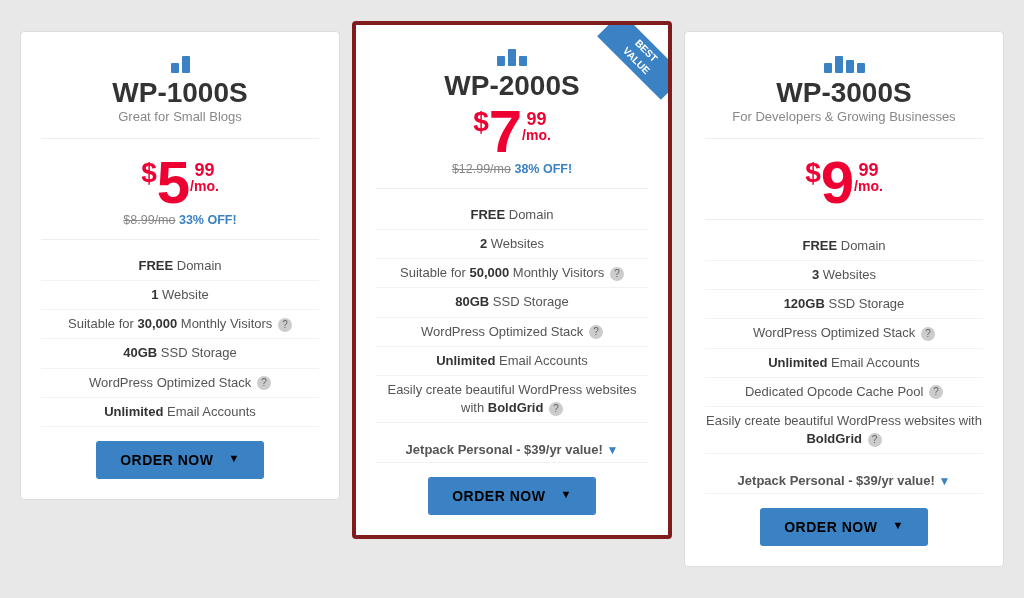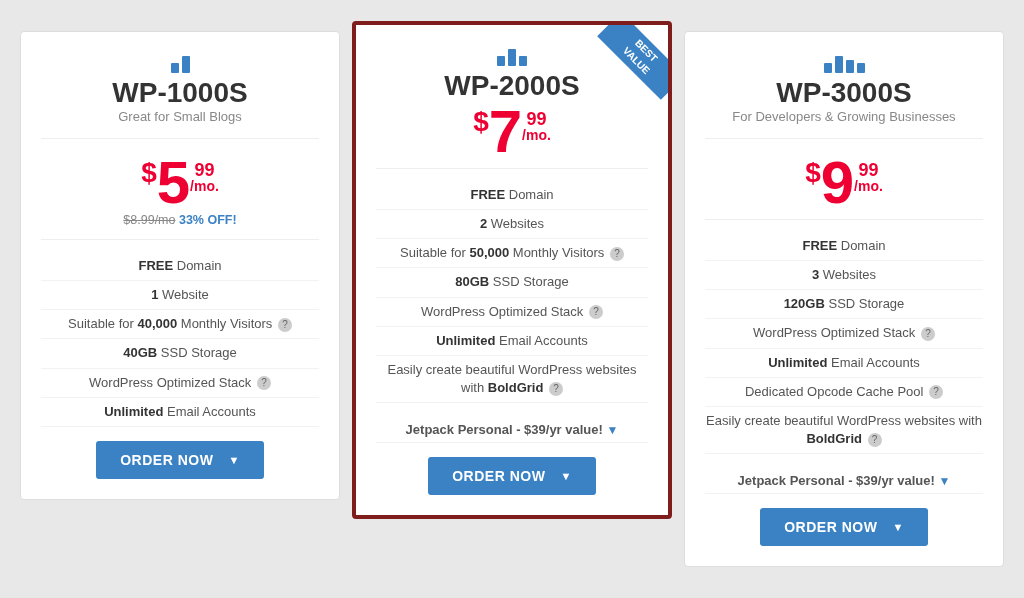--- a/index.html
+++ b/index.html
@@ -193,30 +193,30 @@
     }
 
     .jetpack-line .toggle-arrow {
       color: #3b82c4;
       cursor: pointer;
       font-size: 12px;
     }
 
     .order-btn {
       background: #3b82c4;
-      color: #ffffff;
+      color: #000000;
       border: none;
       border-radius: 3px;
       padding: 11px 24px;
       font-size: 14px;
       font-weight: bold;
       cursor: pointer;
       letter-spacing: 0.5px;
       display: inline-flex;
-      align-items: center;
+      align-items: flex-start;
       gap: 15px;
     }
 
     .btn-arrow {
       font-size: 11px;
     }
   </style>
 </head>
 <body>
 
@@ -231,41 +231,42 @@
           <span class="price-number">5</span>
           <div class="price-cents-mo">
             <span class="price-cents">99</span>
             <span class="price-mo">/mo.</span>
           </div>
         </div>
         <div class="price-original"><s>$8.99/mo</s> <span class="price-off">33% OFF!</span></div>
       </div><ul class="features-list">
         <li><strong>FREE</strong> Domain</li>
         <li><strong>1</strong> Website</li>
-        <li>Suitable for <strong>40,000</strong> Monthly Visitors <span class="help-icon">?</span></li>
+        <li>Suitable for <strong>30,000</strong> Monthly Visitors <span class="help-icon">?</span></li>
         <li><strong>40GB</strong> SSD Storage</li>
         <li>WordPress Optimized Stack <span class="help-icon">?</span></li>
         <li><strong>Unlimited</strong> Email Accounts</li>
       </ul><button class="order-btn">
         <span>ORDER NOW</span> 
         <span class="btn-arrow">▼</span>
       </button></div>
     <div class="plan-card featured"><div class="best-value-ribbon"></div><div style="display: flex; align-items: flex-end; justify-content: center; gap: 3px; margin-bottom: 4px;">
         <div class="bar" style="height: 10px;"></div>
         <div class="bar" style="height: 17px;"></div>
         <div class="bar" style="height: 10px;"></div>
       </div><div class="plan-title">WP-2000S</div><div class="price-block">
         <div class="price-main">
           <span class="price-dollar">$</span>
           <span class="price-number">7</span>
           <div class="price-cents-mo">
             <span class="price-cents">99</span>
             <span class="price-mo">/mo.</span>
           </div>
         </div>
+        <div class="price-original"><s>$12.99/mo</s> <span class="price-off">38% OFF!</span></div>
       </div><ul class="features-list">
         <li><strong>FREE</strong> Domain</li>
         <li><strong>2</strong> Websites</li>
         <li>Suitable for <strong>50,000</strong> Monthly Visitors <span class="help-icon">?</span></li>
         <li><strong>80GB</strong> SSD Storage</li>
         <li>WordPress Optimized Stack <span class="help-icon">?</span></li>
         <li><strong>Unlimited</strong> Email Accounts</li>
         <li>Easily create beautiful WordPress websites with <strong>BoldGrid</strong> <span class="help-icon">?</span></li>
       </ul><div class="jetpack-line"><strong>Jetpack Personal - $39/yr value!</strong> <span class="toggle-arrow">▼</span></div><button class="order-btn">
         <span>ORDER NOW</span> 

